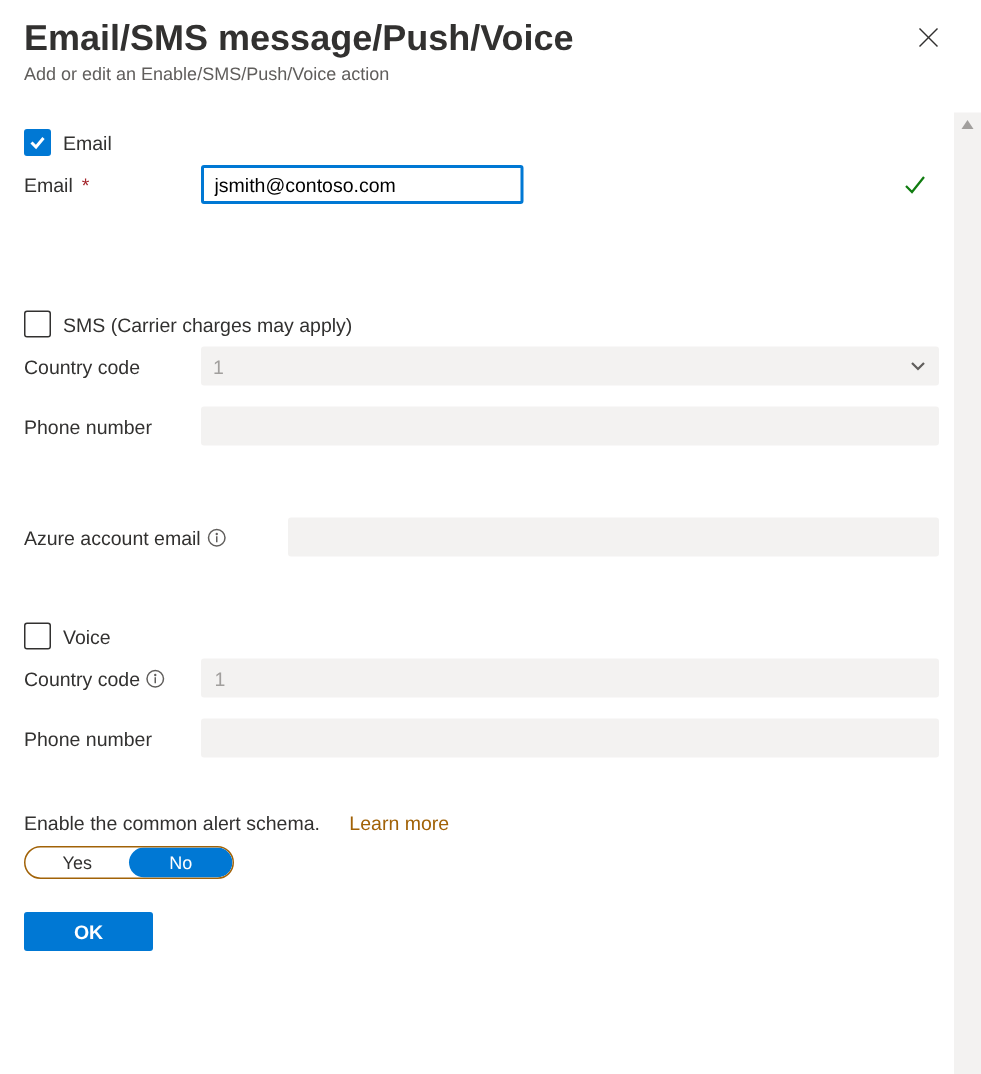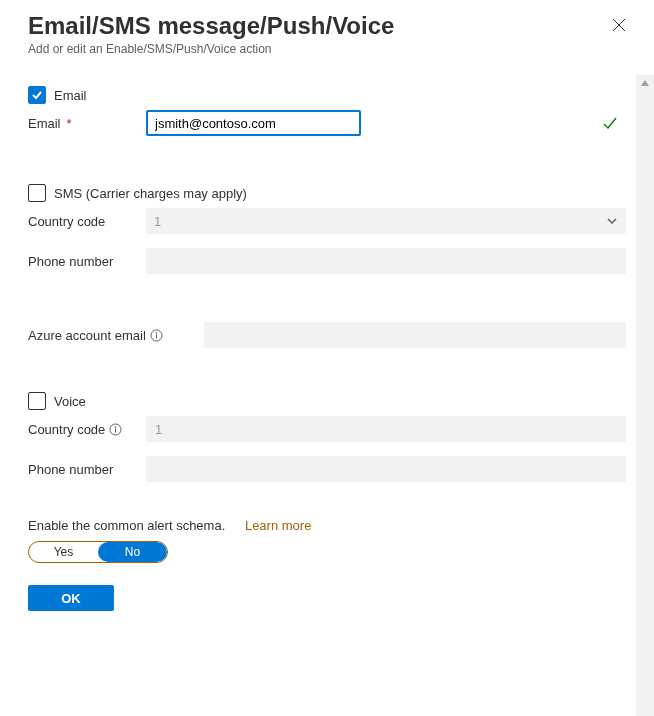--- a/index.html
+++ b/index.html
@@ -10,21 +10,21 @@
     color: #323130;
     background: #fff;
     width: 654px;
     height: 716px;
     overflow: hidden;
     position: relative;
   }
   .panel {
     position: absolute;
     inset: 0;
-    padding: 12px 28px 20px 28px;
+    padding: 12px 28px 20px 16px;
   }
   .panel-header h1 {
     font-size: 24px;
     font-weight: 600;
     margin: 0 0 2px 0;
     color: #323130;
   }
   .panel-header p {
     margin: 0 0 30px 0;
     font-size: 12px;
@@ -239,21 +239,21 @@
         <input class="input focused" value="jsmith@contoso.com" style="">
         <span class="valid-icon">
           <svg viewBox="0 0 16 16">
               <polyline points="2,9 6,13 14,3" fill="none" stroke="#107c10" stroke-width="1.5"></polyline>
             </svg>
         </span>
       </div>
     </div>
   </div>
 
-  <div class="section" style="margin-top:48px;">
+  <div class="section" style="margin-top:71px;">
     <div class="check-row">
       <div class="check"></div>
       <span class="check-label">SMS (Carrier charges may apply)</span>
     </div>
     <div class="field-row">
       <div class="field-label">Country code</div>
       <div class="dropdown">
         <span>1</span>
         <span class="chev">
           <svg viewBox="0 0 12 12">

